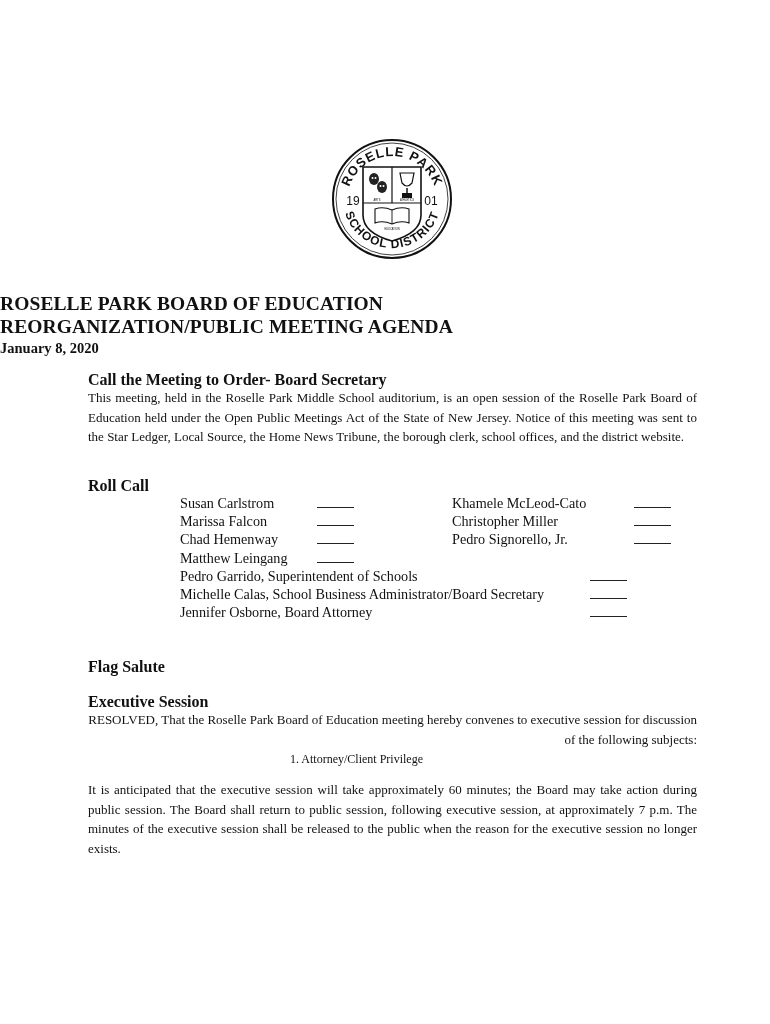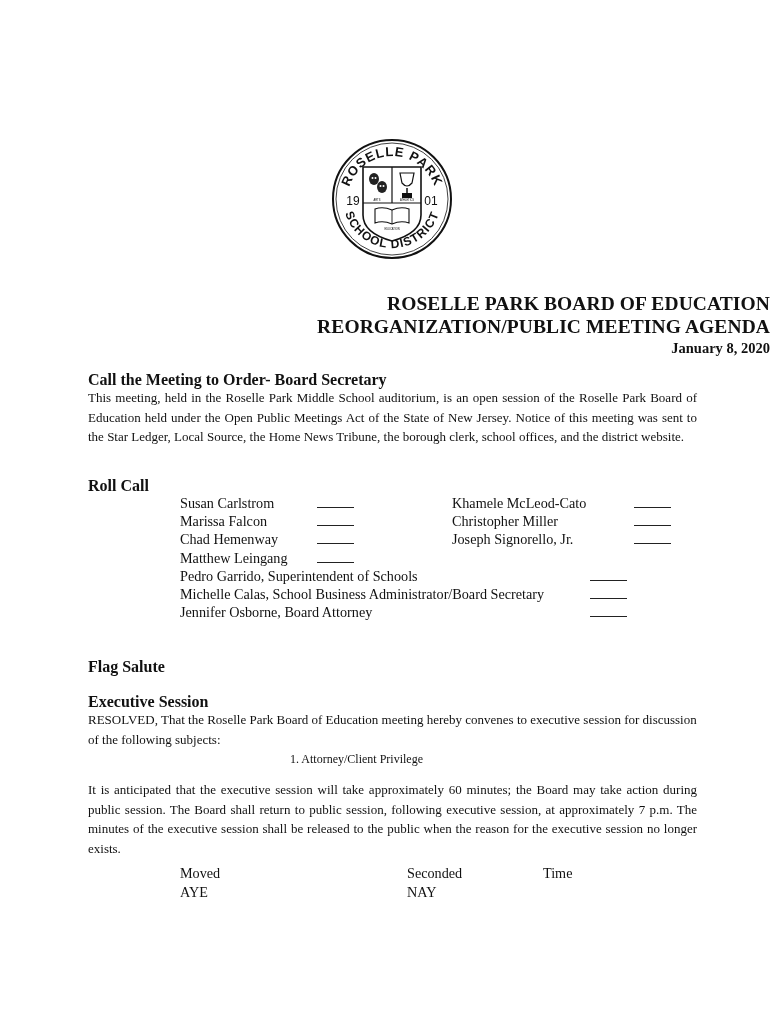--- a/index.html
+++ b/index.html
@@ -3,26 +3,26 @@
   <meta charset="utf-8">
   <style>
     html, body { margin: 0; padding: 0; background: #ffffff; }
     body {
       width: 770px; height: 1024px; position: relative; overflow: hidden;
       font-family: "Liberation Serif", "DejaVu Serif", serif;
       color: #111111;
     }
     .page { position: absolute; left: 0; top: 0; width: 770px; height: 1024px; }
     .logo { position: absolute; left: 327px; top: 137px; width: 130px; height: 122px; }
-    .title-block { position: absolute; left: 0; top: 292px; width: 770px; text-align: right; }
+    .title-block { position: absolute; left: 0; top: 292px; width: 770px; text-align: left; }
     .title1, .title2 { font-weight: bold; font-size: 19.5px; line-height: 23px; letter-spacing: 0.1px; }
     .date { font-weight: bold; font-size: 14.5px; line-height: 20px; }
     .heading { position: absolute; left: 88px; font-weight: bold; font-size: 16px; line-height: 20px; }
     .para { position: absolute; left: 88px; width: 609px; font-size: 13px; line-height: 19.5px; text-align: justify; }
-    .para.left { text-align: left; }
+    .para.left { text-align: right; }
     .roll { position: absolute; left: 180px; top: 494px; width: 520px; font-size: 14.2px; line-height: 18.2px; }
     .roll-row { position: relative; height: 18.2px; }
     .roll-row span { position: absolute; top: 0; white-space: nowrap; }
     .blank { display: inline-block; width: 37px; border-bottom: 1px solid #222; height: 13px; }
     .vote { position: absolute; left: 180px; font-size: 14.2px; line-height: 18.5px; width: 520px; }
     .vote-row { position: relative; height: 18.5px; }
     .vote-row span { position: absolute; top: 0; }
     .item { position: absolute; left: 290px; top: 750px; font-size: 12px; line-height: 19px; font-family: Liberation Serif, serif; }
   </style>
 </head>
@@ -88,21 +88,21 @@
     </div>
     <div class="roll-row">
       <span style="left:0">Marissa Falcon</span>
       <span style="left:137px" class="blank"></span>
       <span style="left:272px">Christopher Miller</span>
       <span style="left:454px" class="blank"></span>
     </div>
     <div class="roll-row">
       <span style="left:0">Chad Hemenway</span>
       <span style="left:137px" class="blank"></span>
-      <span style="left:272px">Joseph Signorello, Jr.</span>
+      <span style="left:272px">Pedro Signorello, Jr.</span>
       <span style="left:454px" class="blank"></span>
     </div>
     <div class="roll-row">
       <span style="left:0">Matthew Leingang</span>
       <span style="left:137px" class="blank"></span>
     </div>
     <div class="roll-row">
       <span style="left:0">Pedro Garrido, Superintendent of Schools</span>
       <span style="left:410px" class="blank"></span>
     </div>
@@ -116,25 +116,14 @@
     </div>
   </div>
 
   <div class="heading" style="top:657px">Flag Salute</div>
 
   <div class="heading" style="top:692px">Executive Session</div>
   <div class="para left" style="top:710px">RESOLVED, That the Roselle Park Board of Education meeting hereby convenes to executive session for discussion of the following subjects:</div>
   <div class="item">1. Attorney/Client Privilege</div>
   <div class="para" style="top:780px">It is anticipated that the executive session will take approximately 60 minutes; the Board may take action during public session.  The Board shall return to public session, following executive session, at approximately 7 p.m.  The minutes of the executive session shall be released to the public when the reason for the executive session no longer exists.</div>
 
-  <div class="vote" style="top:864px">
-    <div class="vote-row">
-      <span style="left:0">Moved</span>
-      <span style="left:227px">Seconded</span>
-      <span style="left:363px">Time</span>
-    </div>
-    <div class="vote-row">
-      <span style="left:0">AYE</span>
-      <span style="left:227px">NAY</span>
-    </div>
-  </div>
 
 </div>
 
 </body></html>

